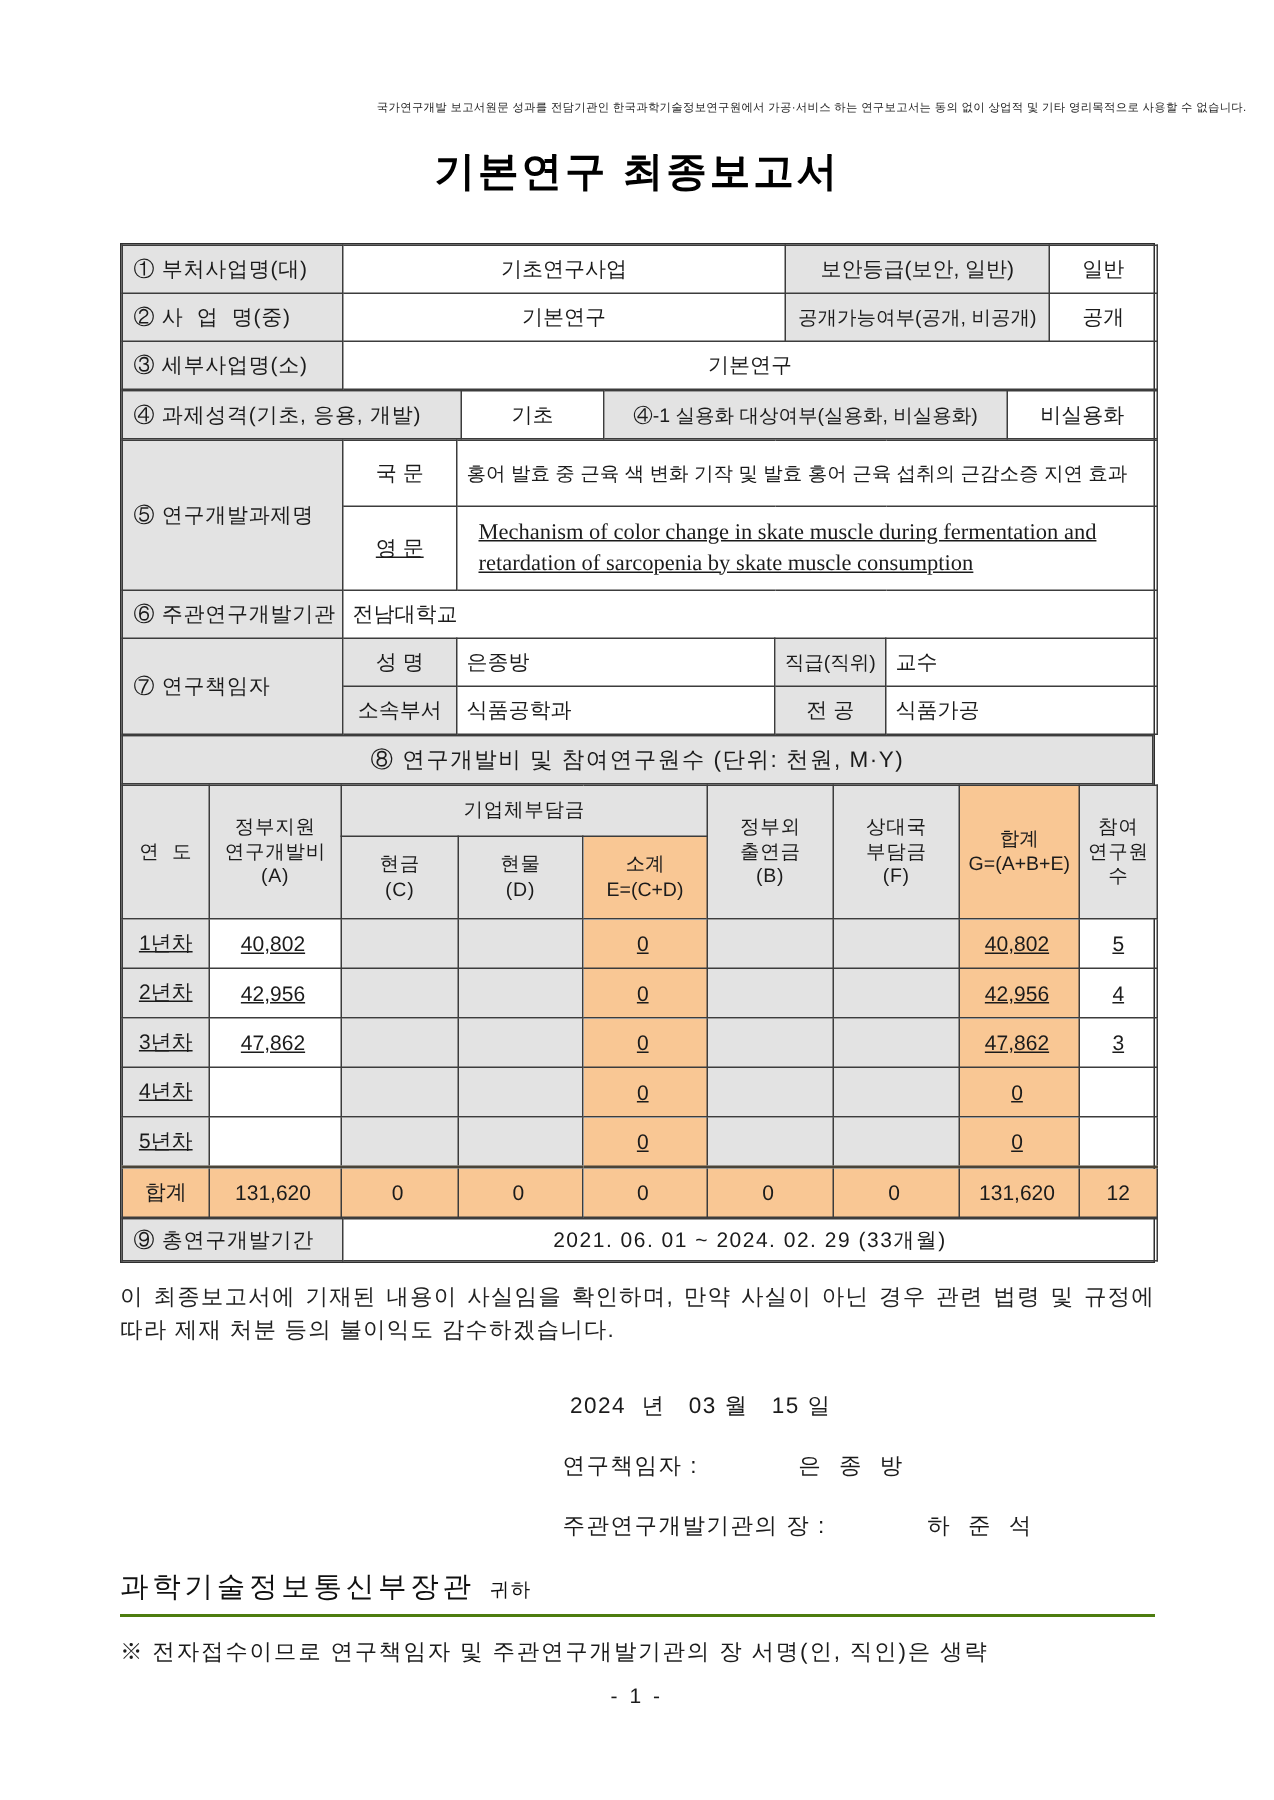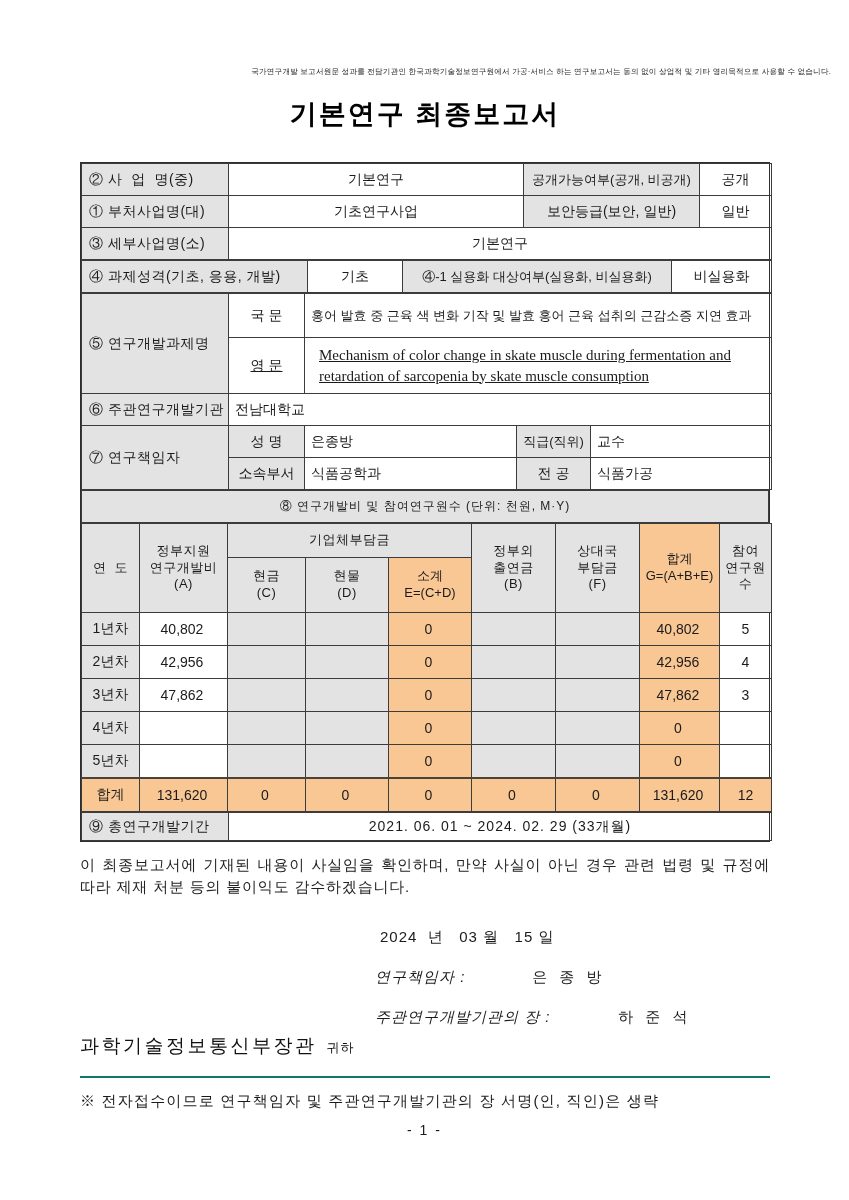--- a/index.html
+++ b/index.html
@@ -7,44 +7,44 @@
         font-family:"Liberation Sans",sans-serif;color:#1b1b1b;}
   .disclaimer{position:absolute;top:22px;right:18px;font-size:7.6px;letter-spacing:.2px;color:#222;margin-top:45px;}
   .content{position:absolute;left:80px;top:0;width:690px;}
   .title{margin-top:96px;text-align:center;font-size:27px;font-weight:bold;letter-spacing:2px;color:#000;}
 
   .stack{margin-top:30px;border:1px solid #2e2e2e;}
   .stack table{border-collapse:collapse;table-layout:fixed;width:100%;}
   td{border:1px solid #3c3c3c;font-size:14px;padding:1px 4px;vertical-align:middle;overflow:hidden;}
   tr{height:32px;}
   tr.h44{height:44px;} tr.h56{height:56px;text-decoration:underline;} tr.h34{height:34px;}
-  tr.h55{height:55px;} tr.h33{height:33px;} tr.h42{height:28px;}
+  tr.h55{height:55px;} tr.h33{height:33px;text-decoration:underline;} tr.h42{height:28px;}
 
   .lbl{background:#e3e3e3;text-align:left;padding-left:7px;letter-spacing:.5px;white-space:pre;}
   .hdrc{background:#e3e3e3;text-align:center;letter-spacing:.5px;white-space:pre-wrap;}
   .ctr{text-align:center;}
   .orange{background:#f9c794;}
   .grayc{background:#e3e3e3;}
   .num{text-align:center;padding-right:7px;}
   .tight{font-size:13px;white-space:nowrap;letter-spacing:0;}
   .korv{padding-left:6px;font-size:13px;white-space:nowrap;letter-spacing:0;}
   .eng{font-family:"Liberation Serif",serif;font-size:15px;line-height:1.35;padding-left:14px;}
   .leftv{text-align:left;padding-left:6px;}
-  .band{background:#e3e3e3;text-align:center;letter-spacing:1px;font-size:12px;}
+  .band{background:#e3e3e3;text-align:center;letter-spacing:1px;font-size:15px;}
   .bh{font-size:13px;line-height:1.3;}
   tr.trow td{border-top:2px solid #4a4438;background:#f9c794;}
 
   .decl{margin-top:12px;font-size:15px;line-height:22px;text-align:justify;letter-spacing:.8px;color:#222;}
   .sig-date{margin-top:30px;padding-left:300px;font-size:15px;white-space:pre;letter-spacing:1px;}
   .sig-line{margin-top:21px;padding-left:295px;font-size:15px;letter-spacing:1px;}
-  .sig-label{display:inline-block;white-space:pre;font-style:italic;}
+  .sig-label{display:inline-block;white-space:pre;}
   .sig-label.pi{width:152px;}
   .sig-label.hd{width:238px;}
   .sig-name{display:inline-block;letter-spacing:4px;}
-  .recipient{margin-top:6px;border-bottom:2px solid #0f766e;padding-bottom:17px;font-size:19px;letter-spacing:2.5px;color:#111;}
+  .recipient{margin-top:18px;border-bottom:2px solid #4d7c0f;padding-bottom:5px;font-size:19px;letter-spacing:2.5px;color:#111;}
   .recipient .suffix{font-size:13px;margin-left:10px;letter-spacing:1px;}
   .note{margin-top:14px;font-size:15px;letter-spacing:1.2px;}
   .pagenum{position:absolute;top:1122px;left:0;width:100%;text-align:center;font-size:14px;letter-spacing:2px;}
 </style>
 </head>
 <body>
 
 <div class="page">
   <div class="disclaimer">국가연구개발 보고서원문 성과를 전담기관인 한국과학기술정보연구원에서 가공·서비스 하는 연구보고서는 동의 없이 상업적 및 기타 영리목적으로 사용할 수 없습니다.</div>
 
@@ -55,30 +55,30 @@
 
       <table>
         <colgroup>
             <col style="width:147px">
             <col style="width:295px">
             <col style="width:176px">
             <col style="width:72px">
           </colgroup>
         <tbody>
             <tr>
+          <td class="lbl">① 부처사업명(대)</td>
+          <td class="ctr">기초연구사업</td>
+          <td class="grayc ctr">보안등급(보안, 일반)</td>
+          <td class="ctr">일반</td>
+        </tr>
+        <tr>
           <td class="lbl">② 사  업  명(중)</td>
           <td class="ctr">기본연구</td>
           <td class="grayc ctr tight">공개가능여부(공개, 비공개)</td>
           <td class="ctr">공개</td>
-        </tr>
-        <tr>
-          <td class="lbl">① 부처사업명(대)</td>
-          <td class="ctr">기초연구사업</td>
-          <td class="grayc ctr">보안등급(보안, 일반)</td>
-          <td class="ctr">일반</td>
         </tr>
         <tr>
           <td class="lbl">③ 세부사업명(소)</td>
           <td class="ctr" colspan="3">기본연구</td>
         </tr>
       </tbody>
         </table>
 
       <table>
         <colgroup>

